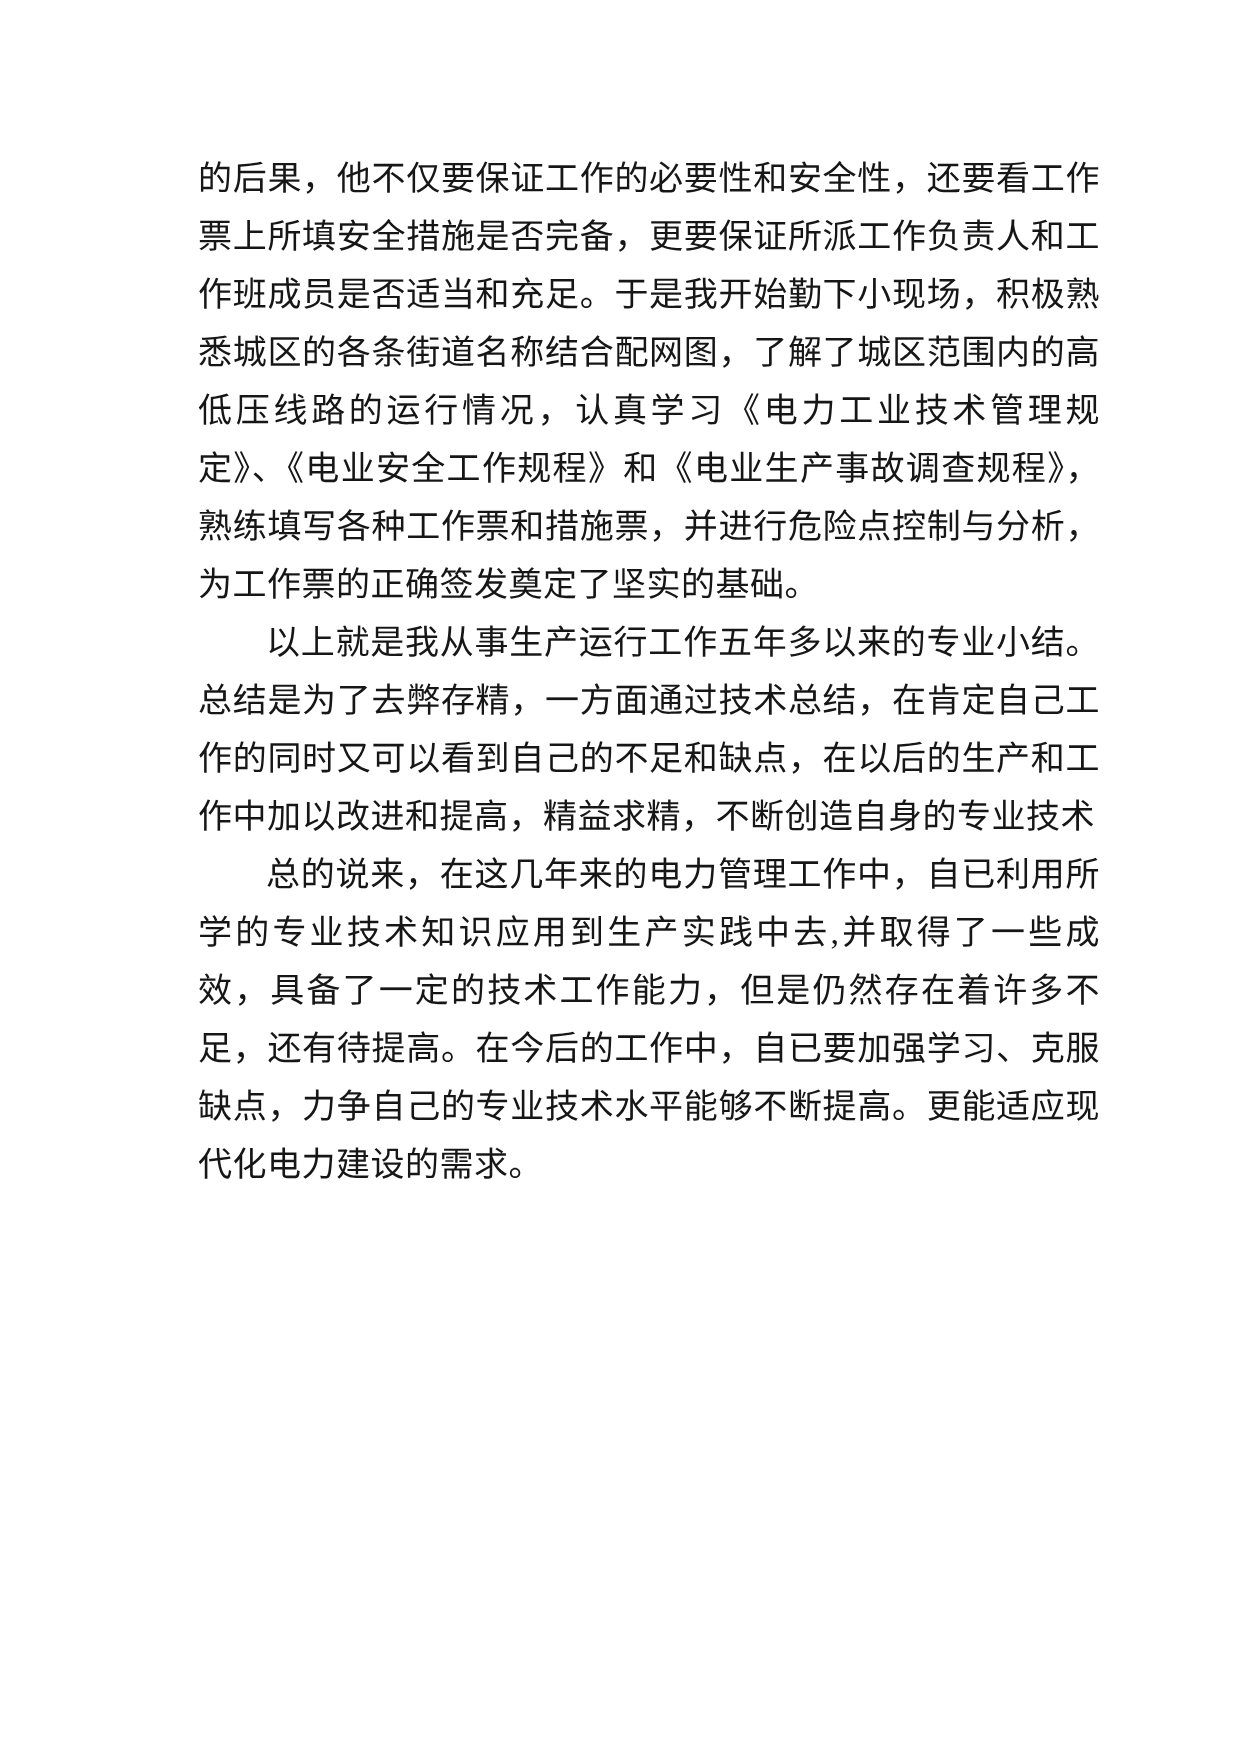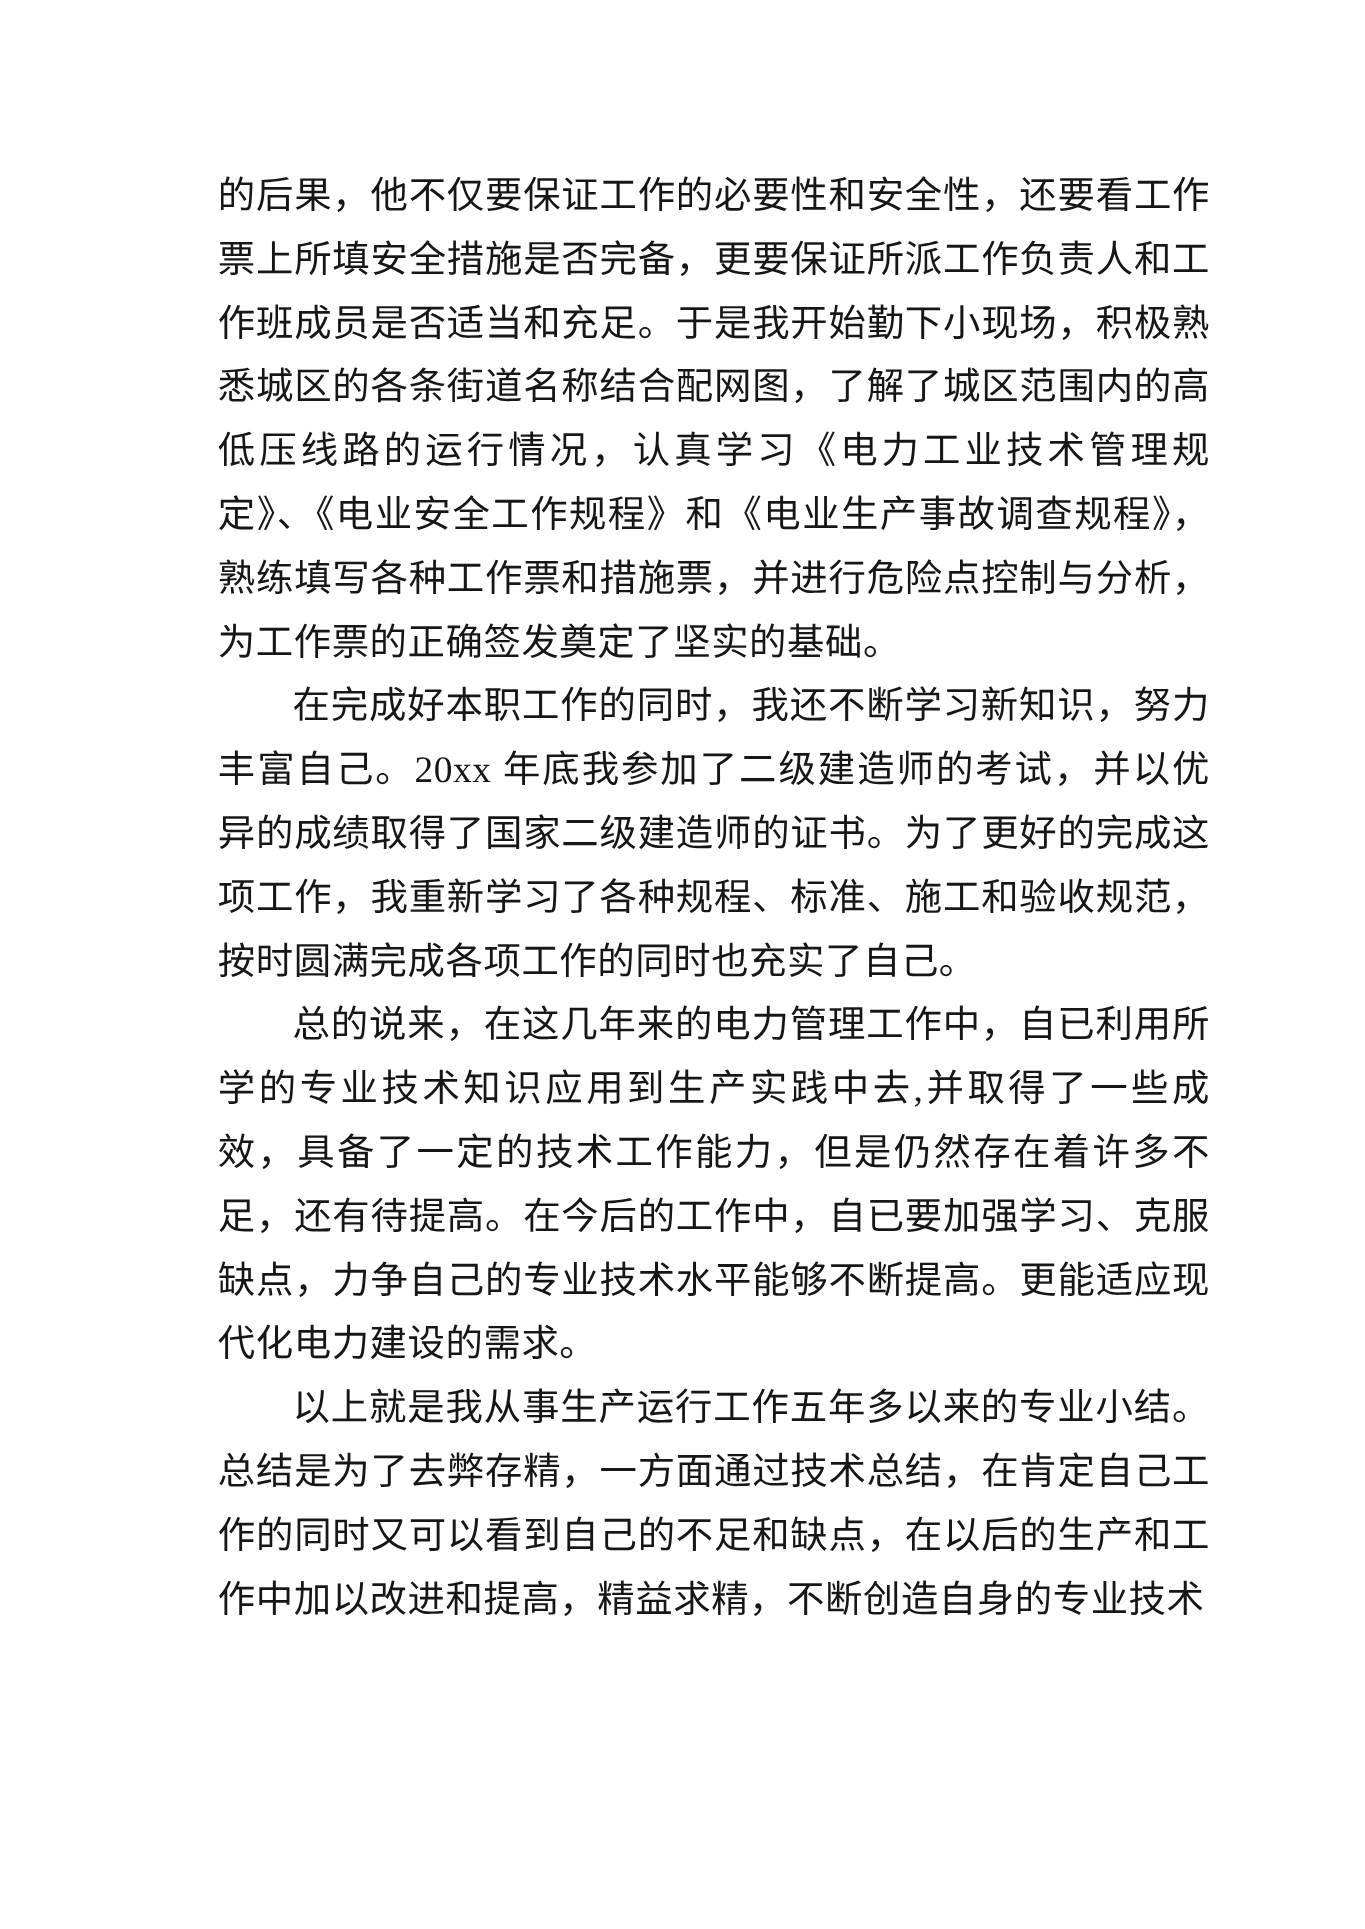--- a/index.html
+++ b/index.html
@@ -37,17 +37,16 @@
   .doc-body p.para.indent {
     text-indent: 2em;
   }
 </style>
 </head>
 <body style="background: rgb(255, 255, 255);">
 
 <div class="doc-page">
   <div class="doc-body" style="color: rgb(22, 22, 22);">
       <p class="para">的后果，他不仅要保证工作的必要性和安全性，还要看工作票上所填安全措施是否完备，更要保证所派工作负责人和工作班成员是否适当和充足。于是我开始勤下小现场，积极熟悉城区的各条街道名称结合配网图，了解了城区范围内的高低压线路的运行情况，认真学习《电力工业技术管理规定》、《电业安全工作规程》和《电业生产事故调查规程》，熟练填写各种工作票和措施票，并进行危险点控制与分析，为工作票的正确签发奠定了坚实的基础。</p>
-      <p class="para indent">在完成好本职工作的同时，我还不断学习新知识，努力丰富自己。20xx 年底我参加了二级建造师的考试，并以优异的成绩取得了国家二级建造师的证书。为了更好的完成这项工作，我重新学习了各种规程、标准、施工和验收规范，按时圆满完成各项工作的同时也充实了自己。</p>
+      <p class="para indent">以上就是我从事生产运行工作五年多以来的专业小结。总结是为了去弊存精，一方面通过技术总结，在肯定自己工作的同时又可以看到自己的不足和缺点，在以后的生产和工作中加以改进和提高，精益求精，不断创造自身的专业技术</p>
       <p class="para indent">总的说来，在这几年来的电力管理工作中，自已利用所学的专业技术知识应用到生产实践中去,并取得了一些成效，具备了一定的技术工作能力，但是仍然存在着许多不足，还有待提高。在今后的工作中，自已要加强学习、克服缺点，力争自己的专业技术水平能够不断提高。更能适应现代化电力建设的需求。</p>
-      <p class="para indent">以上就是我从事生产运行工作五年多以来的专业小结。总结是为了去弊存精，一方面通过技术总结，在肯定自己工作的同时又可以看到自己的不足和缺点，在以后的生产和工作中加以改进和提高，精益求精，不断创造自身的专业技术</p>
     </div>
 </div>
 
 </body></html>

